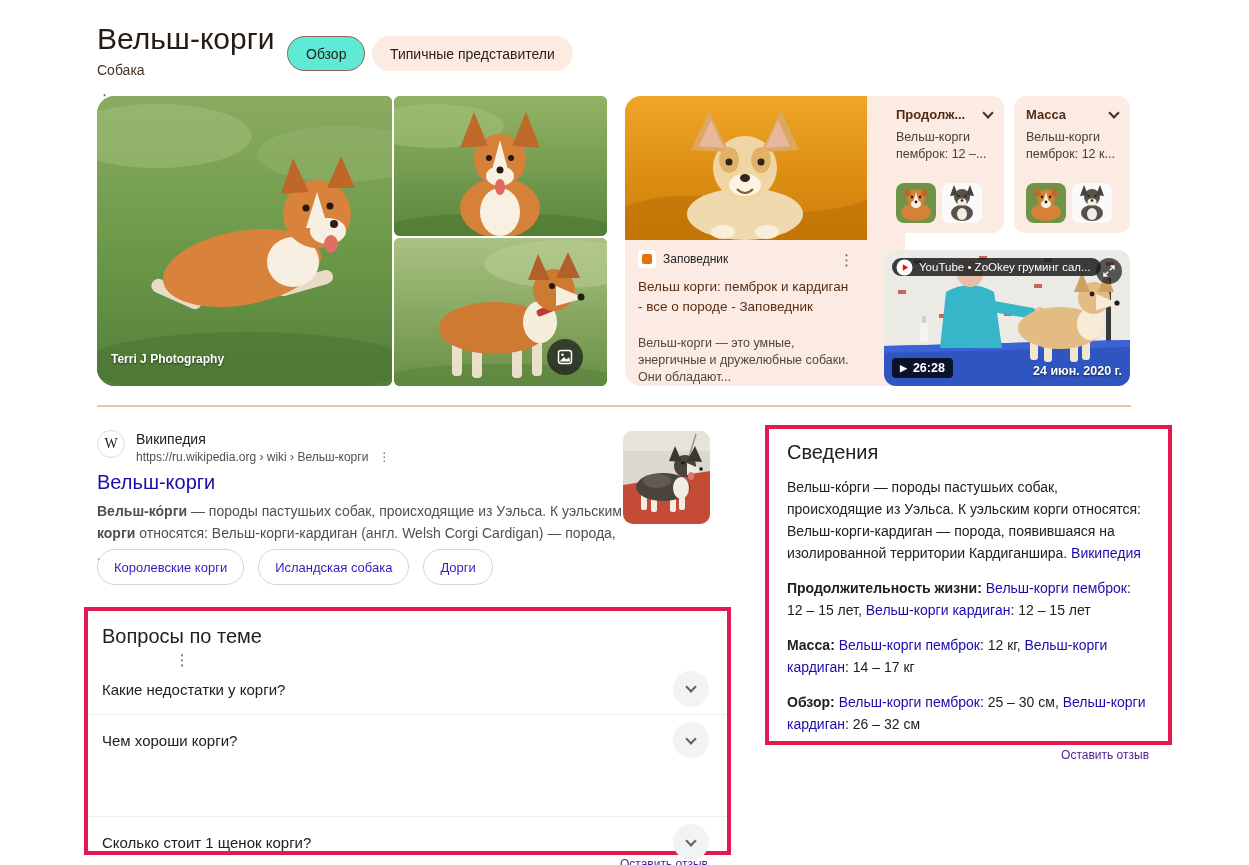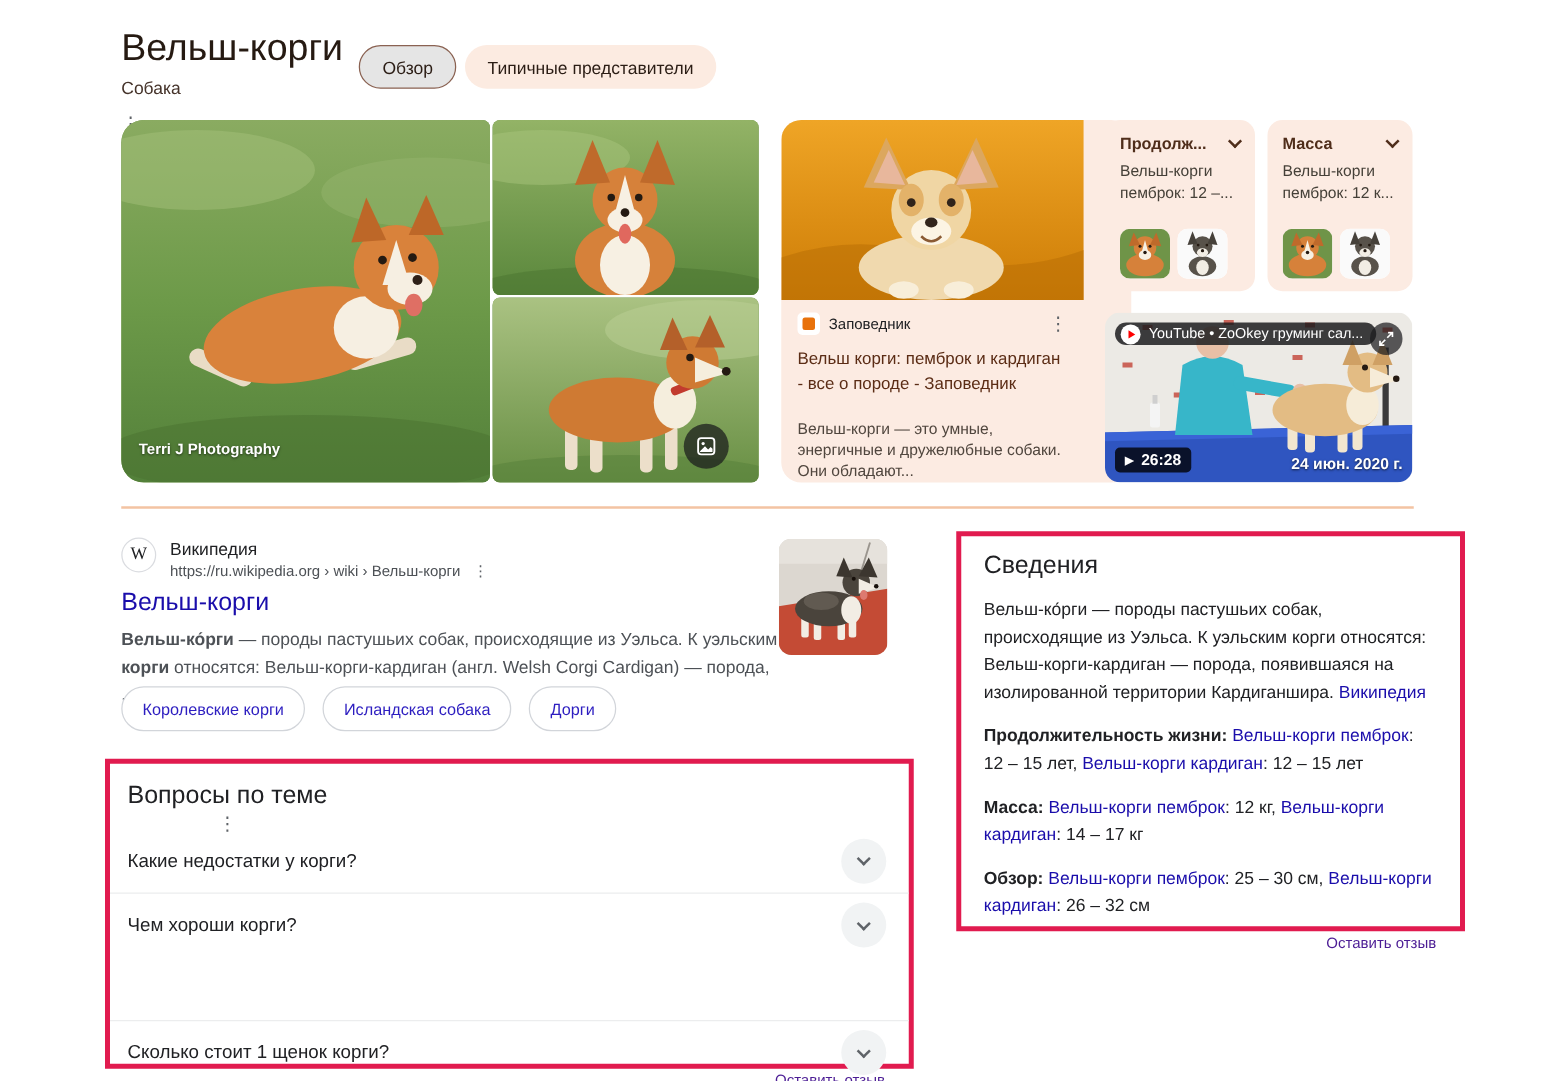--- a/index.html
+++ b/index.html
@@ -9,21 +9,21 @@
     background:#fff; font-family:"Liberation Sans", sans-serif; color:#202124;
   }
   .abs { position:absolute; }
 
   
   .kp-title { left:97px; top:22px; font-size:30px; font-weight:500; color:#261a12; }
   .kp-sub { left:97px; top:62px; font-size:14px; color:#45332a; display:flex; align-items:flex-start; gap:14px;flex-direction:column; }
   .dots { color:#5f6368; font-size:15px; line-height:1; cursor:pointer; }
   .tab { top:36px; height:35px; border-radius:18px; font-size:14px; color:#2b1d15;
          display:flex; align-items:center; padding:0 18px; cursor:pointer; white-space:nowrap; }
-  .tab.sel { left:287px; background:#e5e5e5; border:1px solid #8a6252; }
+  .tab.sel { left:287px; background:#5eead4; border:1px solid #8a6252; }
   .tab.alt { left:372px; background:#fcebe1; }
 
   
   .img-box { overflow:hidden; background:#6f9448; }
   .main-img { left:97px; top:96px; width:295px; height:290px; border-radius:18px 6px 6px 18px; }
   .img2 { left:394px; top:96px; width:213px; height:140px; border-radius:6px; }
   .img3 { left:394px; top:238px; width:213px; height:148px; border-radius:6px; }
   .credit { left:111px; top:352px; color:#fff; font-size:12px; font-weight:700;
             text-shadow:0 1px 2px rgba(0,0,0,.6); }
   .photo-badge { left:547px; top:339px; width:36px; height:36px; border-radius:50%;

